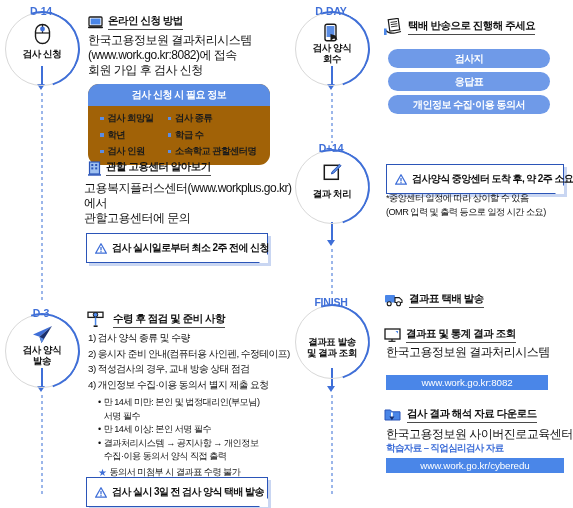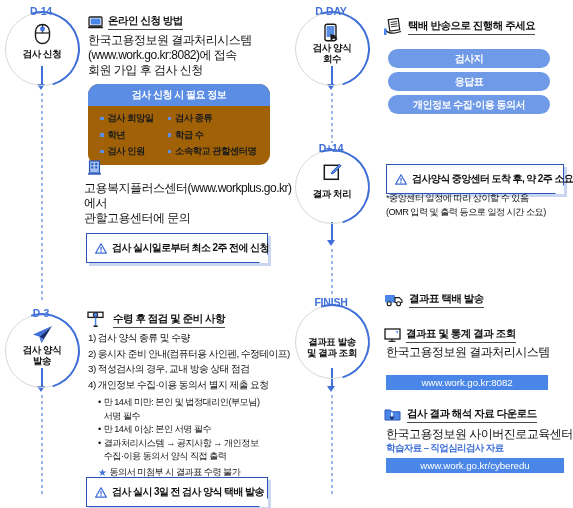--- a/index.html
+++ b/index.html
@@ -268,20 +268,21 @@
     <span class="hicon">
       <svg width="13" height="15" viewBox="0 0 13 15">
         <rect x="1.5" y="1" width="10" height="12" fill="#9fc0f0" stroke="#2b55b8" stroke-width="1.2"></rect>
         <rect x="3.3" y="3" width="2" height="2" fill="#2b55b8"></rect>
         <rect x="7.2" y="3" width="2" height="2" fill="#2b55b8"></rect>
         <rect x="3.3" y="6.4" width="2" height="2" fill="#2b55b8"></rect>
         <rect x="7.2" y="6.4" width="2" height="2" fill="#2b55b8"></rect>
         <rect x="0" y="13.2" width="13" height="1.5" fill="#2b55b8"></rect>
       </svg>
     </span>
+    <span class="htext">관할 고용센터 알아보기</span>
   </div>
 
   <div class="para" style="left:84px;top:181px;width:210px;">고용복지플러스센터(www.workplus.go.kr)에서
 관할고용센터에 문의</div>
 
   <div class="callout" style="left:86px;top:233px;width:182px;height:20px;">
     <span class="wicon">
       <svg width="12" height="11" viewBox="0 0 12 11">
         <path d="M6 .8 L11.4 10.2 L.6 10.2 Z" fill="#fff" stroke="#3f6fd8" stroke-width="1.3" stroke-linejoin="round"></path>
         <rect x="5.35" y="4" width="1.3" height="3.4" fill="#3f6fd8"></rect>

